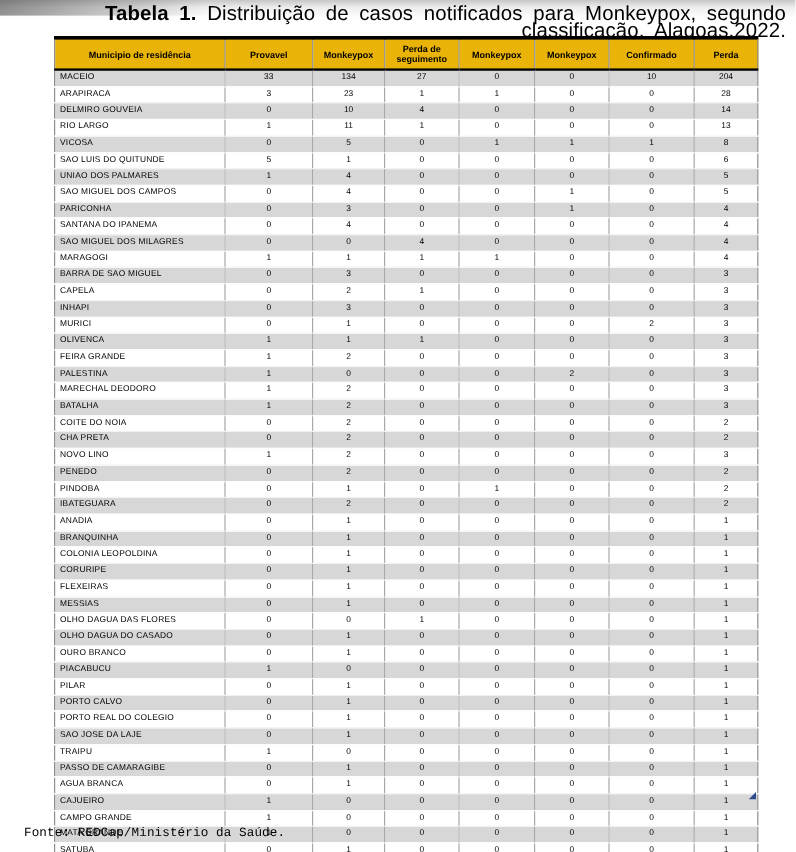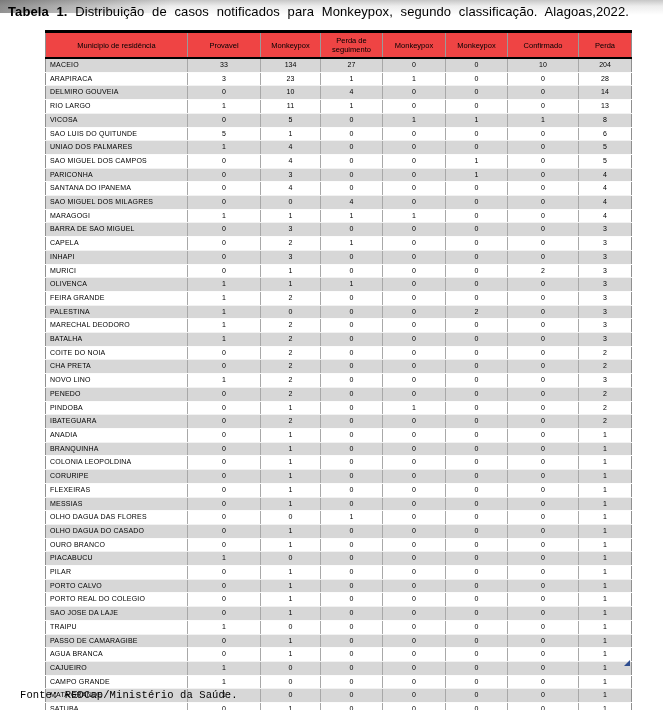--- a/index.html
+++ b/index.html
@@ -10,33 +10,33 @@
   
   .top-shadow{
     position:absolute;top:0;left:0;width:663px;height:16px;pointer-events:none;
     background:linear-gradient(180deg, rgba(130,130,130,.45) 0px, rgba(170,170,170,.22) 6px, rgba(255,255,255,0) 15px);
   }
   .corner-shadow{
     position:absolute;top:0;left:0;width:170px;height:13px;pointer-events:none;
     background:linear-gradient(90deg, rgba(60,60,60,.55) 0px, rgba(60,60,60,0) 100%);
   }
   .title{
-    position:absolute;top:5px;left:8px;right:8px;text-align:left;
-    font-size:13px;line-height:14px;word-spacing:4px;letter-spacing:.1px;
+    position:absolute;top:5px;left:8px;right:8px;text-align:right;
+    font-size:17px;line-height:14px;word-spacing:4px;letter-spacing:.1px;
   }
   .title b{font-weight:bold;}
   .table-wrap{position:absolute;left:45px;top:30px;width:586px;}
   table{
     border-collapse:collapse;table-layout:fixed;width:586px;
     border-top:3px solid #000;border-left:1px solid #8f8f8f;border-right:1px solid #8f8f8f;
   }
   thead th{
-    font-size:7.5px;font-weight:normal;text-align:center;vertical-align:middle;
+    font-size:7.5px;font-weight:bold;text-align:center;vertical-align:middle;
     height:22px;padding:1px 2px;line-height:9px;
-    border-bottom:2px solid #000;border-right:1px solid #9a9a9a;background:#ef4444;
+    border-bottom:2px solid #000;border-right:1px solid #9a9a9a;background:#eab308;
   }
   thead th:last-child{border-right:none;}
   tbody td{
     font-size:7px;height:12.7px;line-height:12.7px;padding:0 2px;
     border-right:1px solid #a8a8a8;border-bottom:1px solid #f2f2f2;
     white-space:nowrap;overflow:hidden;
   }
   tbody td:last-child{border-right:none;}
   tbody td.muni{text-align:left;padding-left:4px;letter-spacing:.2px;}
   tbody td.num{text-align:center;}

